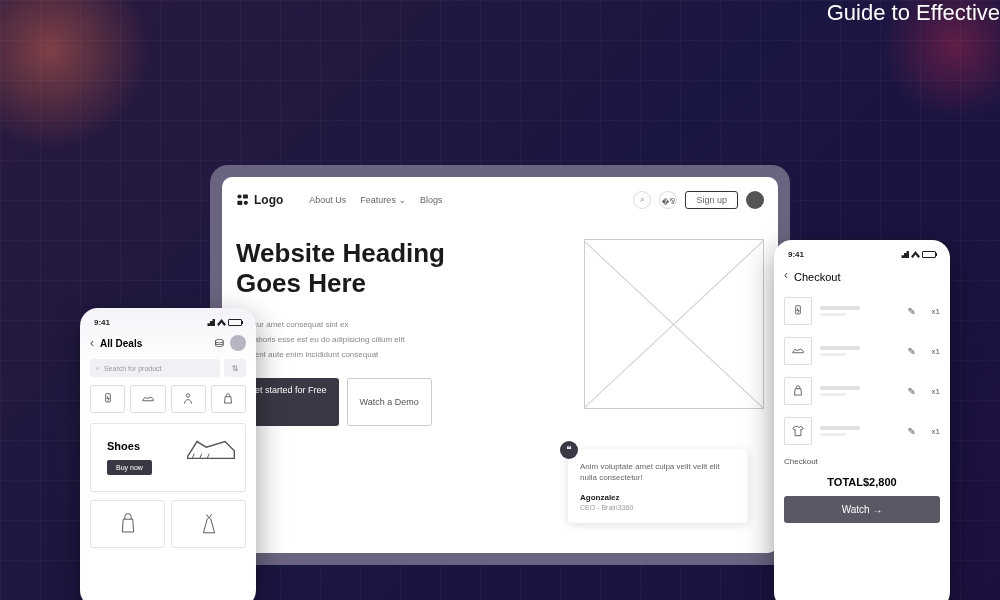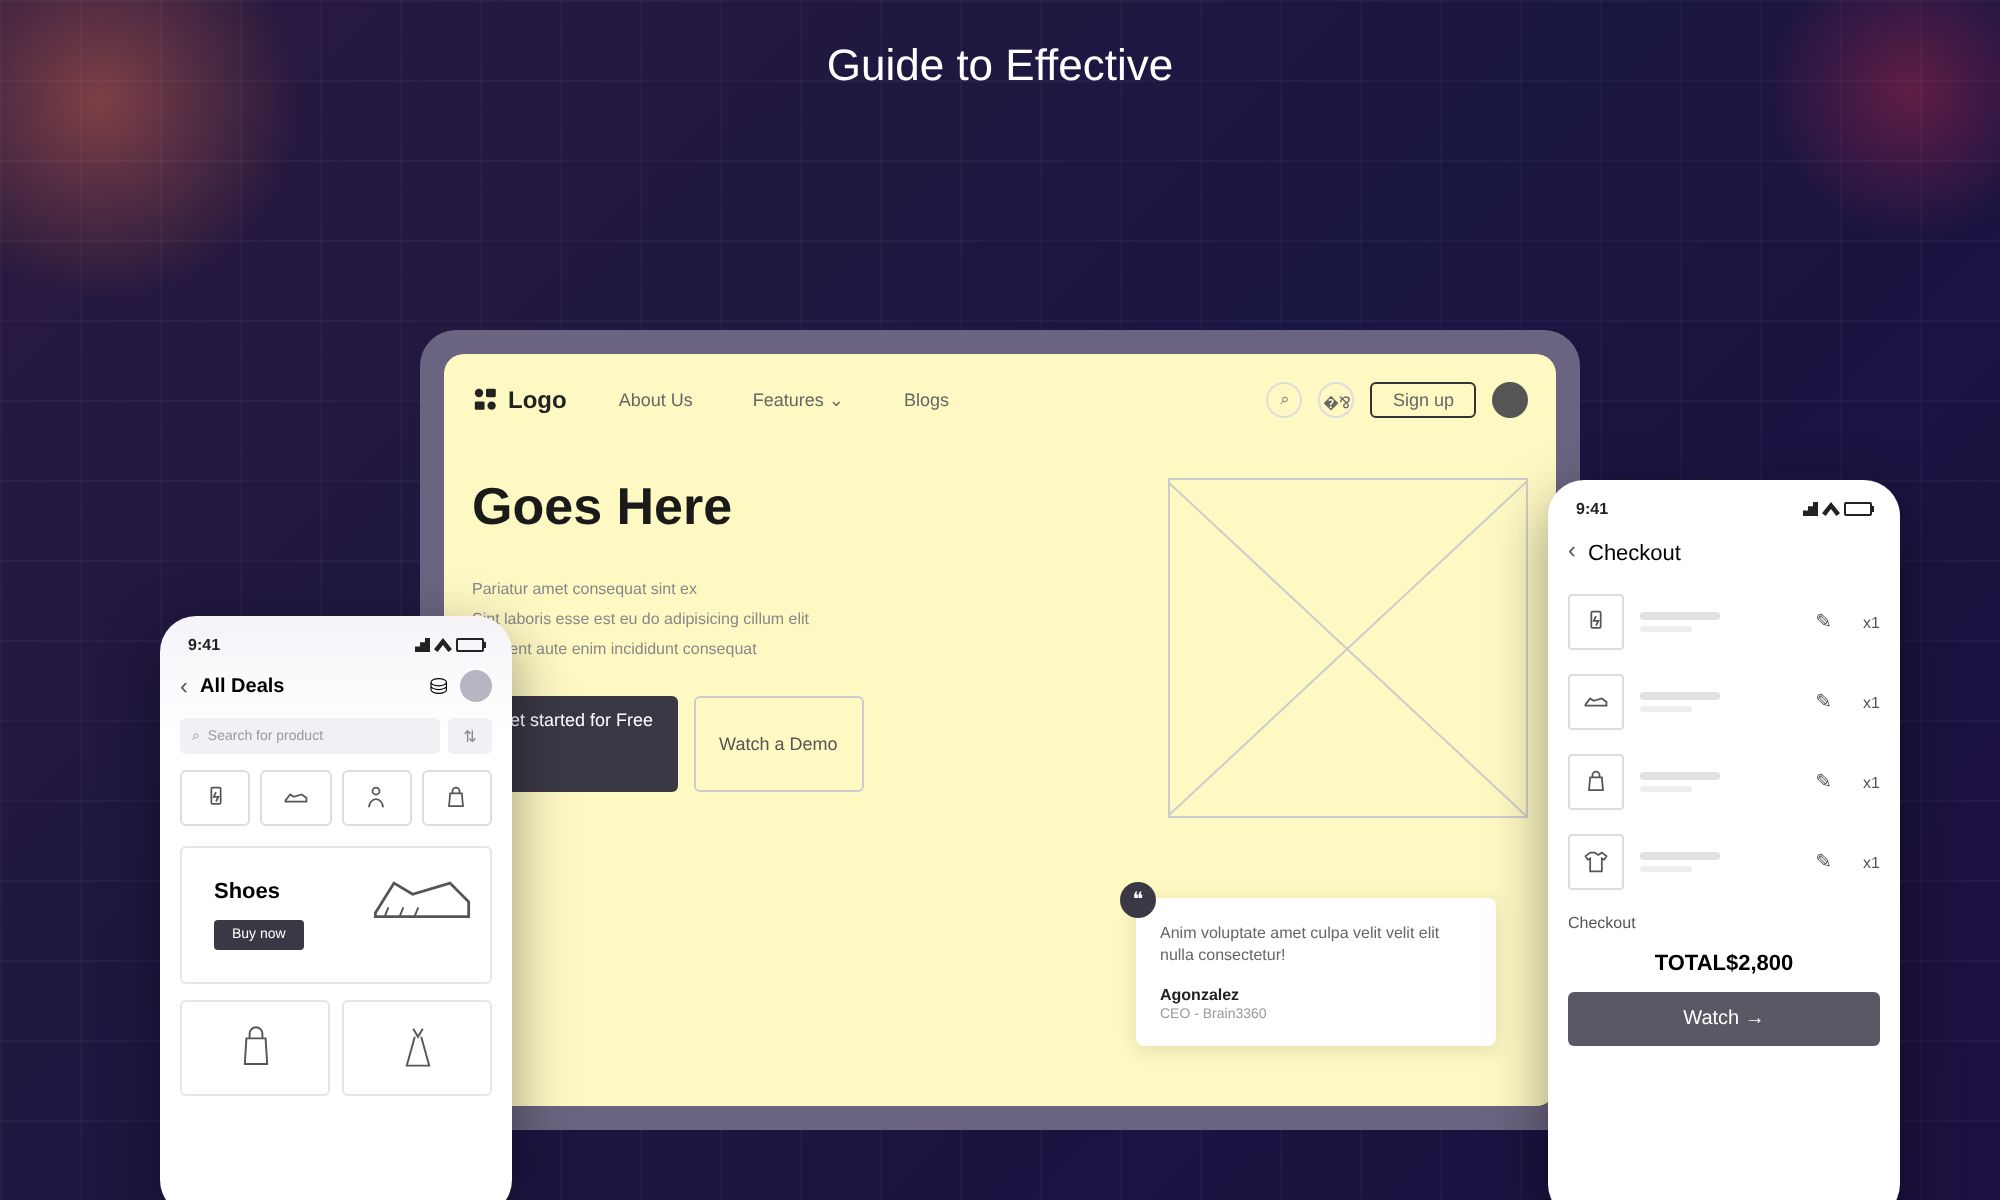--- a/index.html
+++ b/index.html
@@ -1,28 +1,28 @@
 <!DOCTYPE html>
 <html><head>
 <meta charset="utf-8">
 <style>
 *{margin:0;padding:0;box-sizing:border-box;font-family:-apple-system,BlinkMacSystemFont,sans-serif}
 body{width:1000px;height:600px;background:linear-gradient(135deg,#2a1a3e 0%,#1a1642 50%,#1d1040 100%);position:relative;overflow:hidden}
 .glow-tl{position:absolute;top:-50px;left:-50px;width:200px;height:200px;background:radial-gradient(circle,rgba(255,120,80,.4),transparent 70%)}
 .glow-tr{position:absolute;top:-30px;right:-30px;width:150px;height:150px;background:radial-gradient(circle,rgba(255,50,80,.3),transparent 70%)}
 .grid-bg{position:absolute;inset:0;background-image:linear-gradient(rgba(255,255,255,.03) 1px,transparent 1px),linear-gradient(90deg,rgba(255,255,255,.03) 1px,transparent 1px);background-size:40px 40px}
-.titles{text-align:center;padding-top:20px;color:#fff;position:relative;z-index:2}
+.titles{text-align:right;color:#fff;position:relative;z-index:2}
 .subtitle{font-size:22px;font-weight:400}
 .maintitle{font-size:40px;font-weight:700;margin-top:8px}
 .laptop{position:absolute;left:50%;transform:translateX(-50%);top:165px;width:580px;height:400px;background:#6b6480;border-radius:18px 18px 0 0;padding:12px;z-index:3}
-.laptop-screen{background:#fef9c3;border-radius:10px;height:100%;padding:14px;overflow:hidden;position:relative}
+.laptop-screen{background:#ffffff;border-radius:10px;height:100%;padding:14px;overflow:hidden;position:relative}
 .nav{display:flex;align-items:center;gap:16px;font-size:9px;color:#666}
 .logo{font-weight:700;color:#222;font-size:12px;display:flex;align-items:center;gap:4px}
 .logo-icon{width:14px;height:14px}
-.nav-links{display:flex;gap:30px;flex:1;margin-left:10px}
+.nav-links{display:flex;gap:14px;flex:1;margin-left:10px}
 .nav-right{display:flex;align-items:center;gap:8px}
 .icn{width:18px;height:18px;border:1px solid #ddd;border-radius:50%;display:flex;align-items:center;justify-content:center;font-size:8px;color:#666}
 .signup-btn{border:1px solid #333;padding:3px 10px;border-radius:3px;font-size:9px}
 .avatar-sm{width:18px;height:18px;background:#555;border-radius:50%}
 .hero{margin-top:30px;display:flex;gap:30px}
 .hero-left{flex:1}
 .hero-h{font-size:26px;font-weight:800;color:#1a1a1a;line-height:1.15}
 .hero-body{margin-top:18px;font-size:8px;color:#888;line-height:1.9}
 .hero-btns{display:flex;gap:8px;margin-top:16px}
 .btn-primary{background:#3a3845;color:#fff;padding:7px 12px;border-radius:3px;font-size:9px}
@@ -112,20 +112,21 @@
       <div class="nav-right">
         <span class="icn">⌕</span>
         <span class="icn">�⅋</span>
         <span class="signup-btn">Sign up</span>
         <span class="avatar-sm"></span>
       </div>
     </div>
     <div class="hero">
       <div class="hero-left">
         <div class="hero-h">
+          <div>Website Heading</div>
           <div>Goes Here</div>
         </div>
         <div class="hero-body">
           <div>Pariatur amet consequat sint ex</div>
           <div>Sint laboris esse est eu do adipisicing cillum elit</div>
           <div>Proident aute enim incididunt consequat</div>
         </div>
         <div class="hero-btns">
           <div class="btn-primary">Get started for Free</div>
           <div class="btn-outline">Watch a Demo</div>

